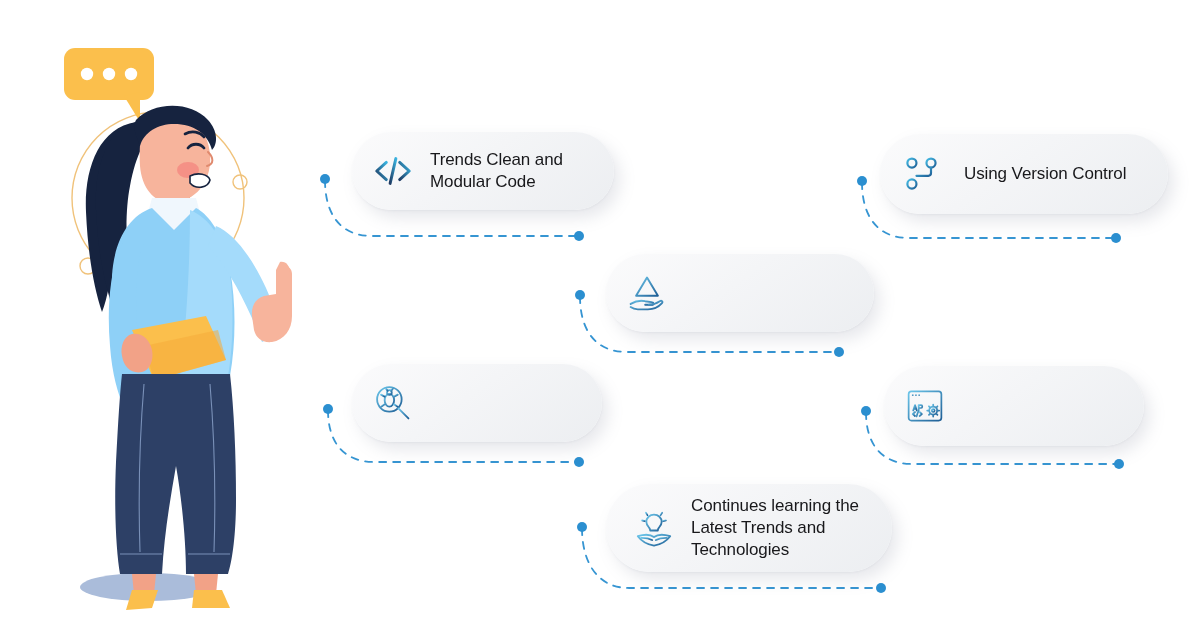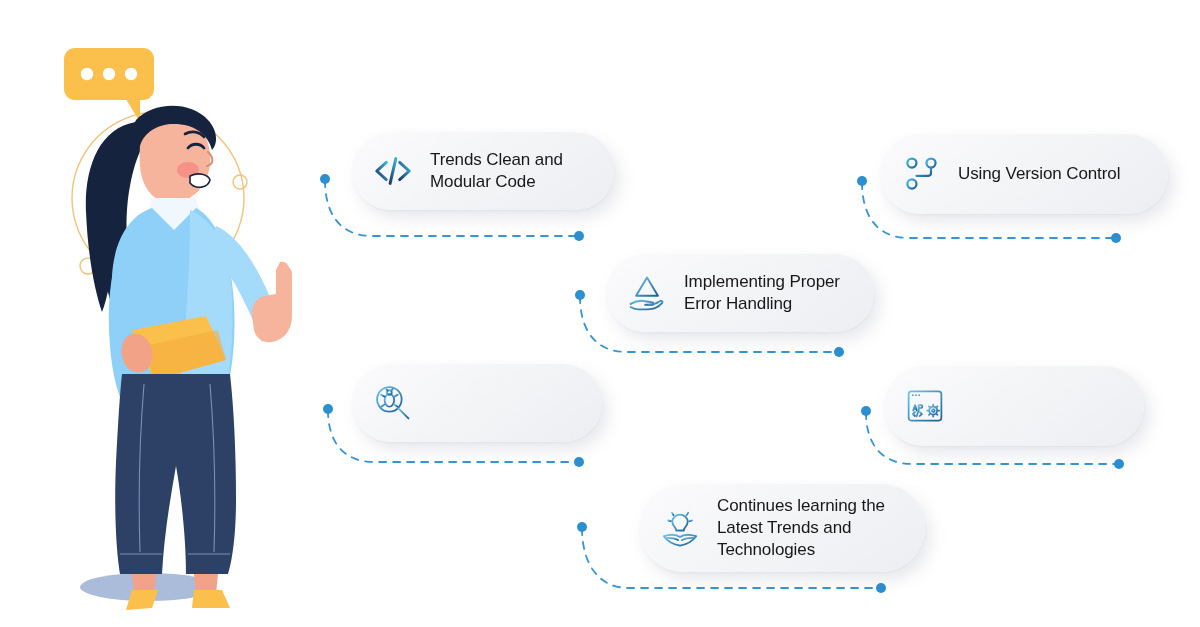--- a/index.html
+++ b/index.html
@@ -70,25 +70,25 @@
     font-size: 17px;
     line-height: 1.30;
     letter-spacing: -0.1px;
     color: #18181b;
     font-weight: 400;
     white-space: pre-line;
   }
 
   
   #card-clean-code      { left: 352px; top: 132px; width: 262px; height: 78px; }
-  #card-version-control { left: 880px; top: 134px; width: 288px; height: 80px; }
+  #card-version-control { left: 880px; top: 134px; width: 288px; height: 80px; gap: 6px; }
   #card-error-handling  { left: 606px; top: 254px; width: 268px; height: 78px; }
   #card-testing         { left: 352px; top: 364px; width: 250px; height: 78px; }
   #card-rest-api        { left: 884px; top: 366px; width: 260px; height: 80px; }
-  #card-learning        { left: 639px; top: 484px; width: 286px; height: 88px; }
+  #card-learning        { left: 606px; top: 484px; width: 286px; height: 88px; justify-content: center; }
 </style>
 </head>
 <body>
 
 <div id="stage">
 
   <svg id="illustration" viewBox="0 0 280 590" xmlns="http://www.w3.org/2000/svg">
 
     <circle cx="118" cy="168" r="86" fill="none" stroke="#f0c27a" stroke-width="1.4"></circle>
     <circle cx="200" cy="152" r="7" fill="none" stroke="#f0c27a" stroke-width="1.4"></circle>
@@ -247,22 +247,20 @@
         </defs>
         <g fill="none" stroke="url(#gWarn)" stroke-width="2.1" stroke-linecap="round" stroke-linejoin="round">
           <path d="M22 5 L34 25 L10 25 Z"></path>
           <path d="M22 13 L22 19"></path>
           <path d="M22 21.8 L22 22"></path>
           <path d="M4 34 C9 31 15 30 20 31 L27 32 C30 32.5 30 35 27 35 L20 35"></path>
           <path d="M24 35 C29 35 33 33 36 31 C38 29.7 40 31.5 38.5 33.2 C35 37 29 40 23 40 L12 40 C9 40 6 39 4 37.5"></path>
         </g>
       </svg>
     </div>
-    <div class="card-label">Implementing Proper
-Error Handling</div>
   </div>
 
   <div class="card" id="card-testing">
     <div class="card-icon">
       <svg viewBox="0 0 44 44" width="40" height="40" xmlns="http://www.w3.org/2000/svg">
         <defs>
           <linearGradient id="gBug" x1="0" y1="0" x2="1" y2="1">
             <stop offset="0" stop-color="#6cc6ea"></stop>
             <stop offset="1" stop-color="#1f5f96"></stop>
           </linearGradient>

